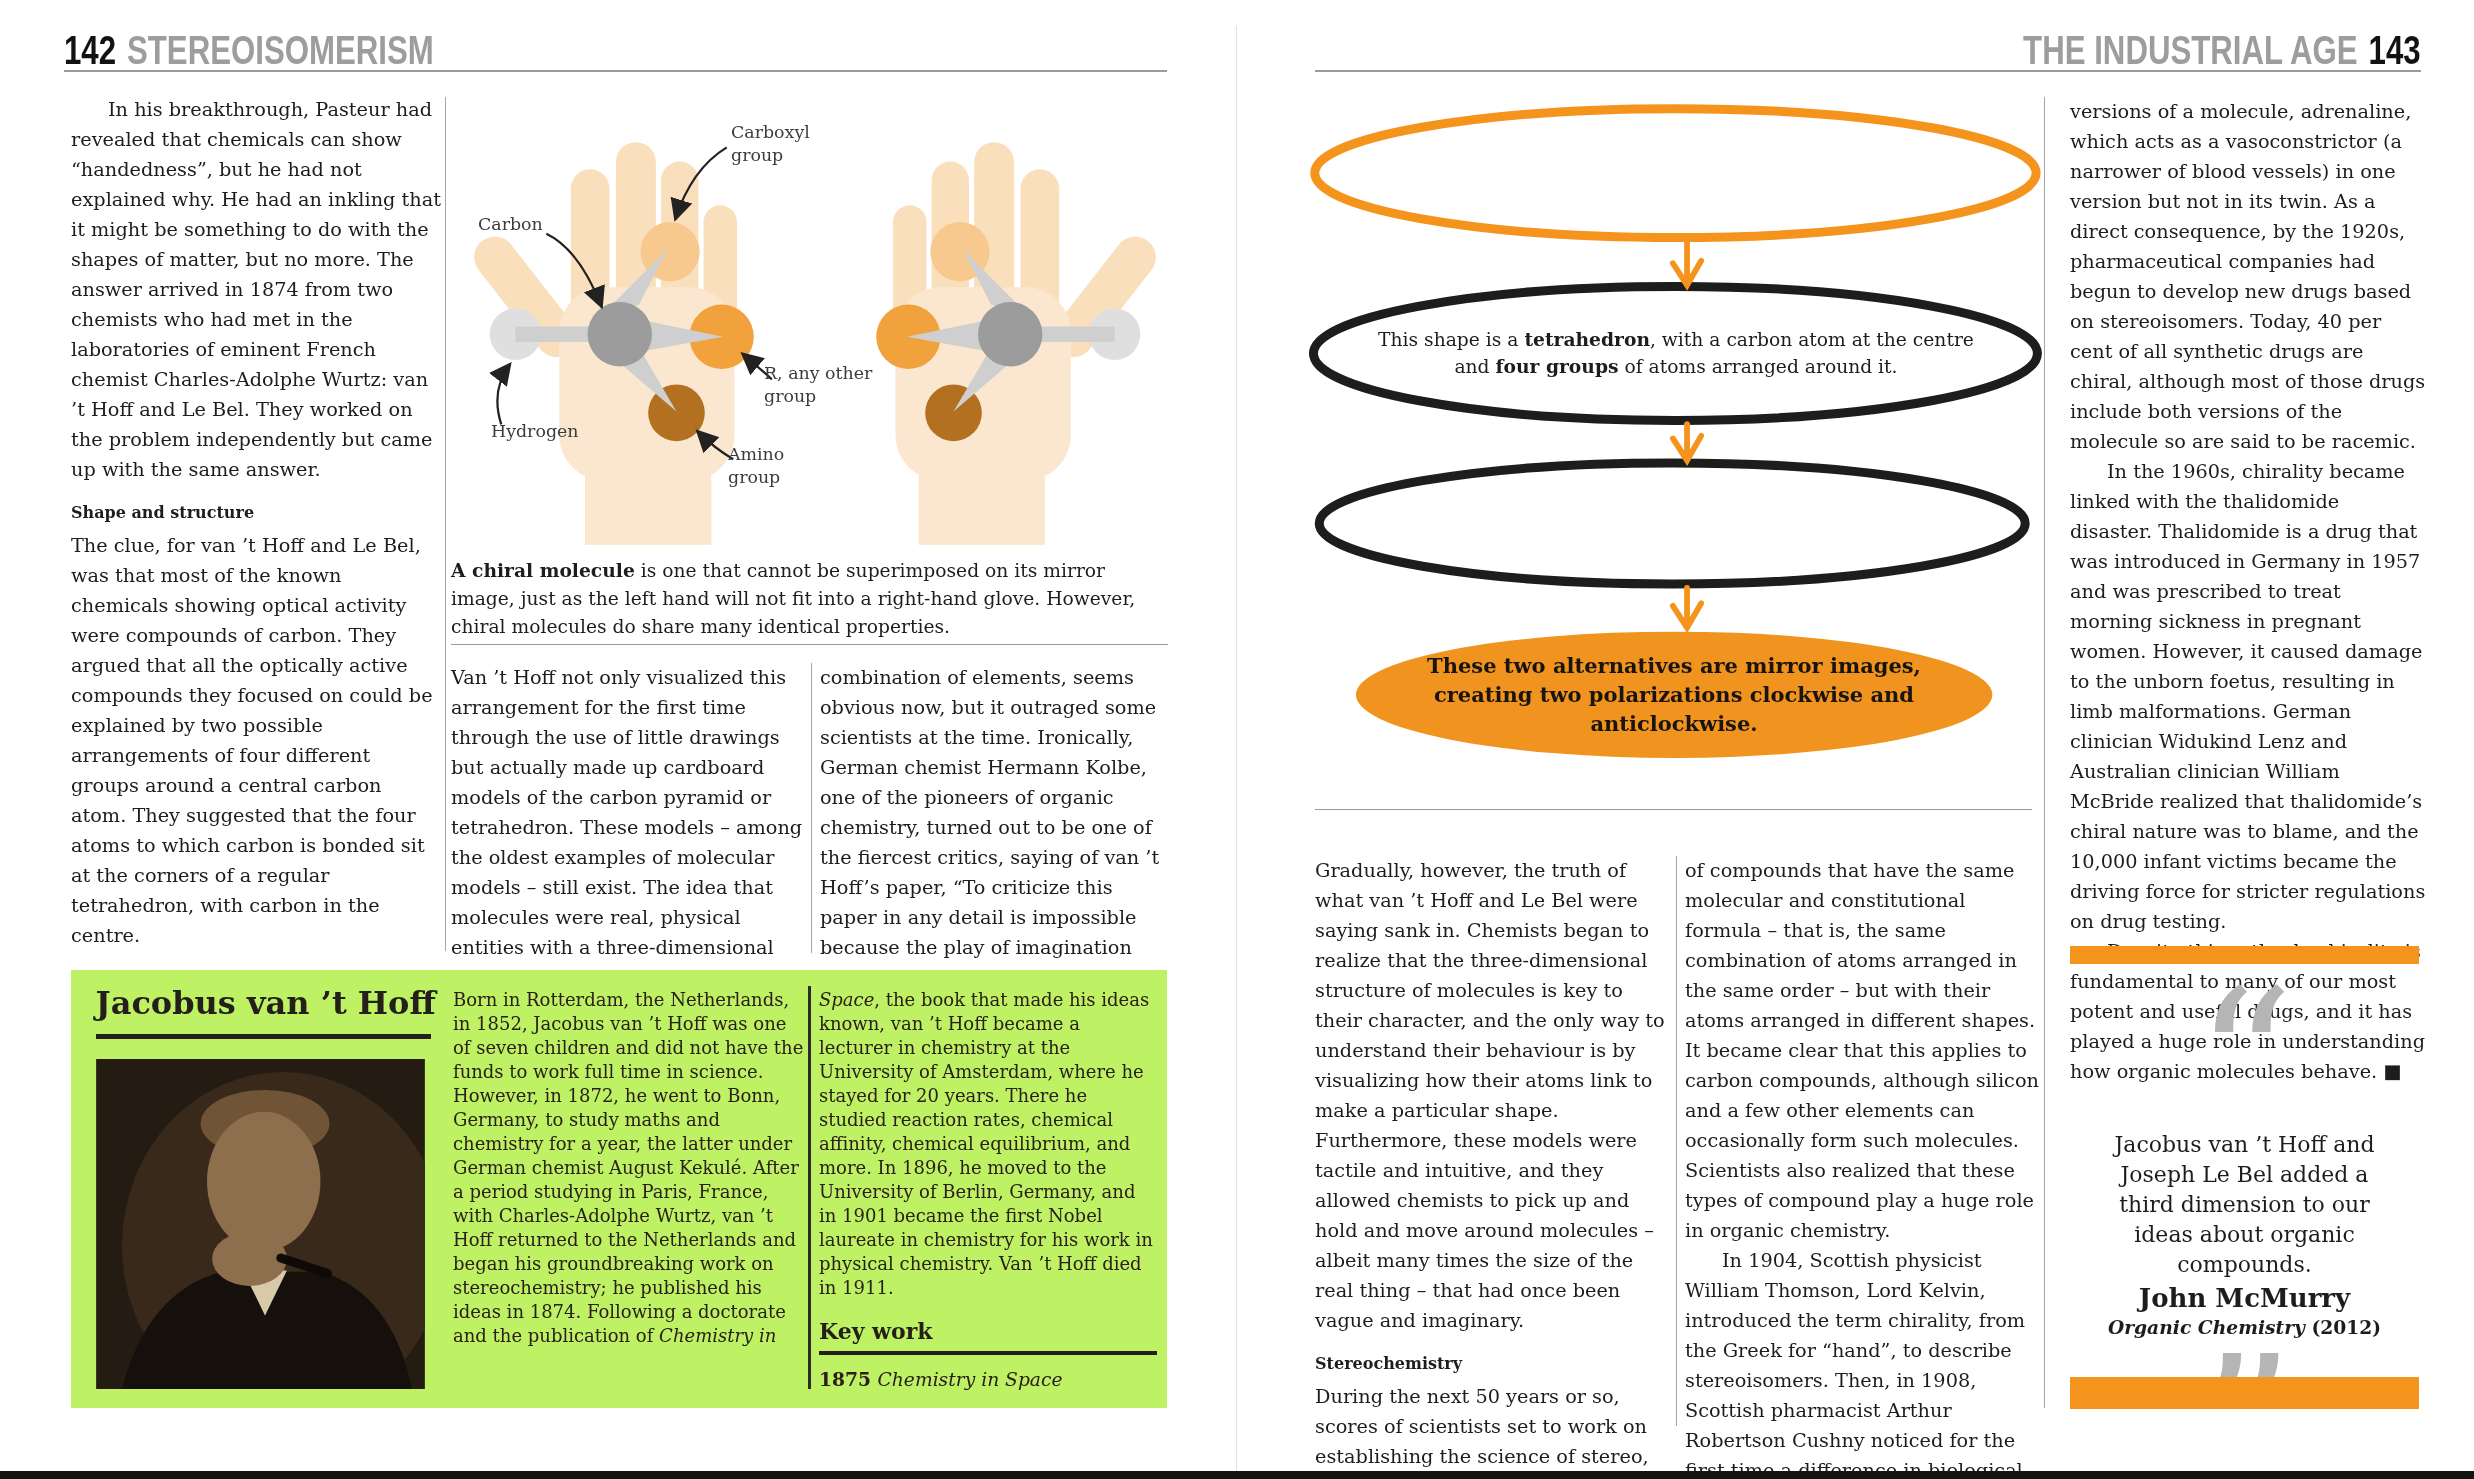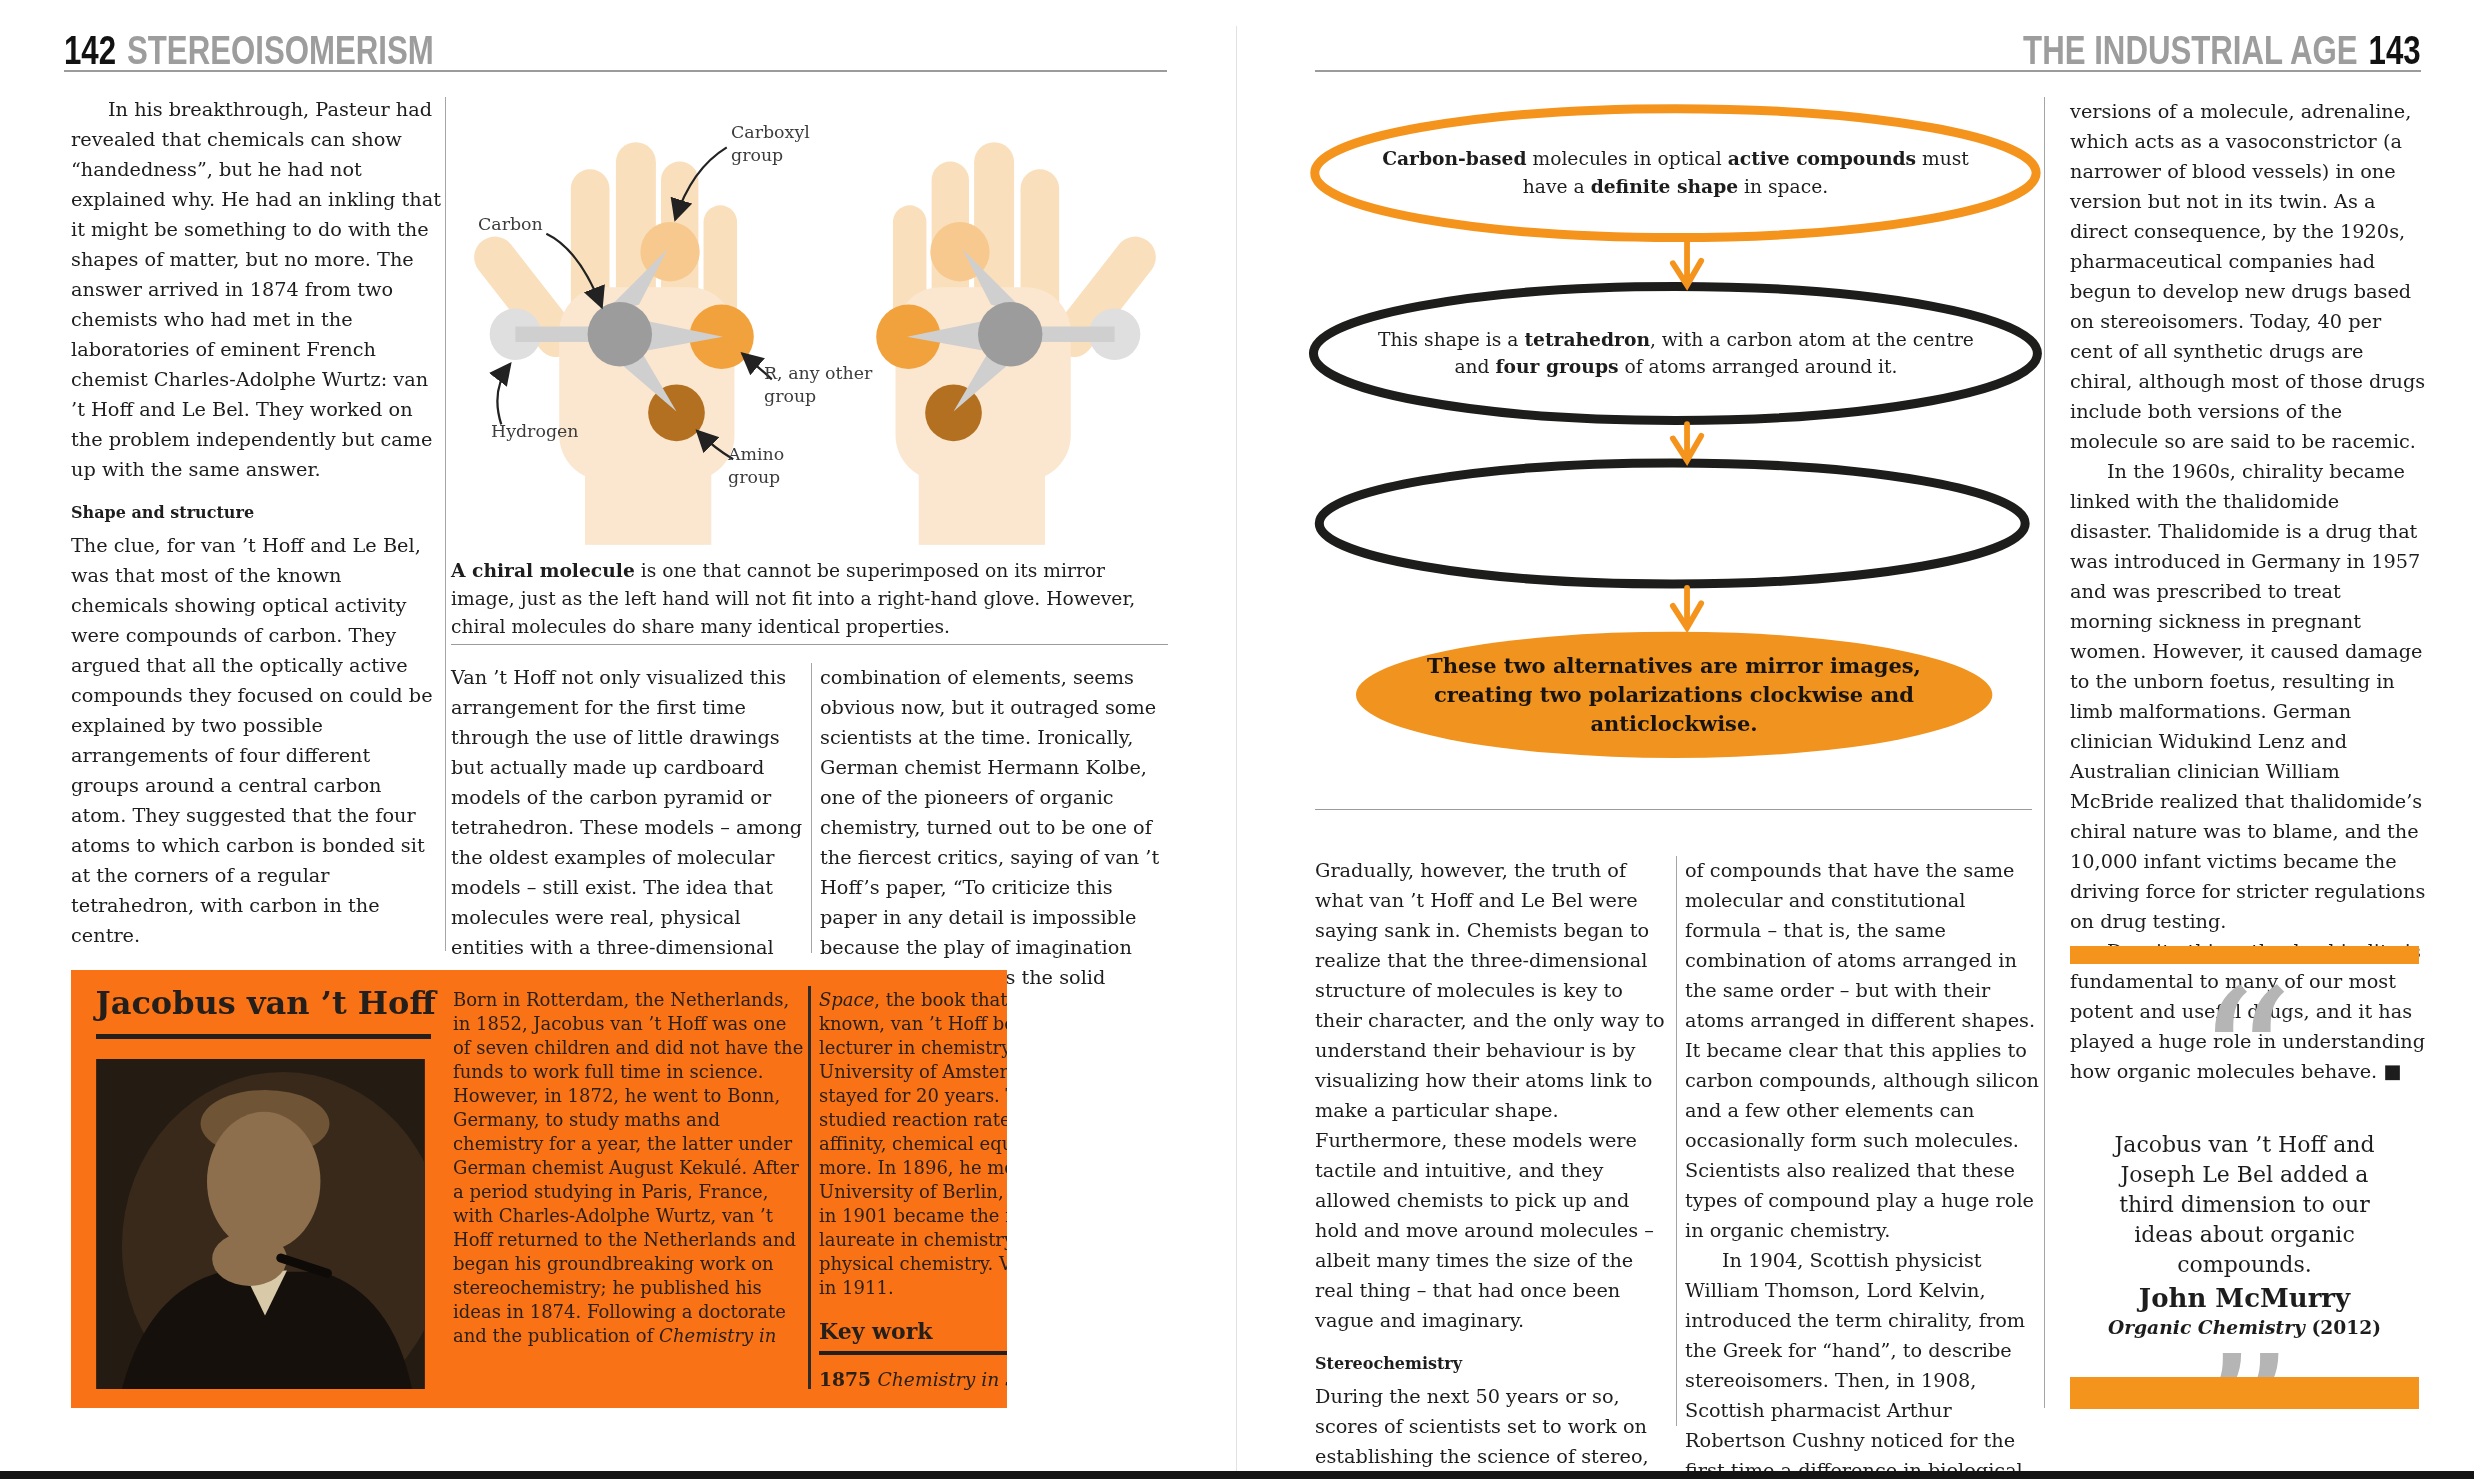--- a/index.html
+++ b/index.html
@@ -32,21 +32,21 @@
   .col-rc{left:2070px;top:97px;width:356px;}
 
   
   .illo{position:absolute;left:451px;top:97px;width:728px;height:448px;}
   .dlabel{position:absolute;font-size:17.4px;line-height:22.6px;color:#3c3c3c;}
 
   .caption{position:absolute;left:451px;top:556px;width:719px;font-size:18.7px;line-height:28px;}
   .cap-rule{position:absolute;left:451px;top:644px;width:717px;height:1.3px;background:#9b9b9b;}
 
   
-  .bio{position:absolute;left:71px;top:970px;width:936px;height:438px;background:#f97316;overflow:hidden;}
+  .bio{position:absolute;left:71px;top:970px;width:1096px;height:438px;background:#bef264;overflow:hidden;}
   .bio-title{position:absolute;left:24.5px;top:14px;font-size:32px;font-weight:bold;color:#241f1a;}
   .bio-title-rule{position:absolute;left:24.5px;top:64px;width:335px;height:5.2px;background:#241f1a;}
   .bio-photo{position:absolute;left:24.5px;top:89px;width:329px;height:330px;}
   .bio-col{position:absolute;font-size:18px;line-height:24px;color:#2a2017;}
   .bio-c1{left:382px;top:18px;width:354px;}
   .bio-c2{left:748px;top:18px;width:338px;}
   .bio-vrule{position:absolute;left:737px;top:15.5px;width:2.6px;height:403px;background:#2b2b2b;}
   .kw-h{font-size:22px;font-weight:bold;margin:19px 0 0 0;color:#241f1a;}
   .kw-rule{width:100%;height:4.5px;background:#241f1a;margin:7.7px 0 11.6px 0;}
   .kw{font-size:18.7px;}
@@ -194,23 +194,20 @@
     <ellipse cx="600" cy="118" rx="560" ry="100" fill="none" stroke="#f5941d" stroke-width="14"></ellipse>
     <ellipse cx="600" cy="398" rx="562" ry="104" fill="none" stroke="#1d1d1b" stroke-width="14"></ellipse>
     <ellipse cx="595" cy="662" rx="548" ry="94" fill="none" stroke="#1d1d1b" stroke-width="14"></ellipse>
     <ellipse cx="598" cy="928" rx="494" ry="98" fill="#f0941f"></ellipse>
     <g fill="none" stroke="#f5941d" stroke-width="9" stroke-linecap="round">
       <path d="M618 224 L618 288 M596 258 L618 292 L640 254"></path>
       <path d="M618 508 L618 560 M596 530 L618 564 L640 526"></path>
       <path d="M618 762 L618 820 M596 790 L618 824 L640 786"></path>
     </g>
   </svg>
-  <div class="fe fe1">
-      <p><span class="b">Carbon-based</span><span> molecules in optical </span><span class="b">active compounds</span><span> must have a </span><span class="b">definite shape</span><span> in space.</span></p>
-    </div>
   <div class="fe fe2">
       <p><span>This shape is a </span><span class="b">tetrahedron</span><span>, with a carbon atom at the centre and </span><span class="b">four groups</span><span> of atoms arranged around it.</span></p>
     </div>
   <div class="fe fe4">
       <p>These two alternatives are mirror images, creating two polarizations clockwise and anticlockwise.</p>
     </div>
 
   <div class="flow-rule"></div>
 
   <div class="col col-ra">

